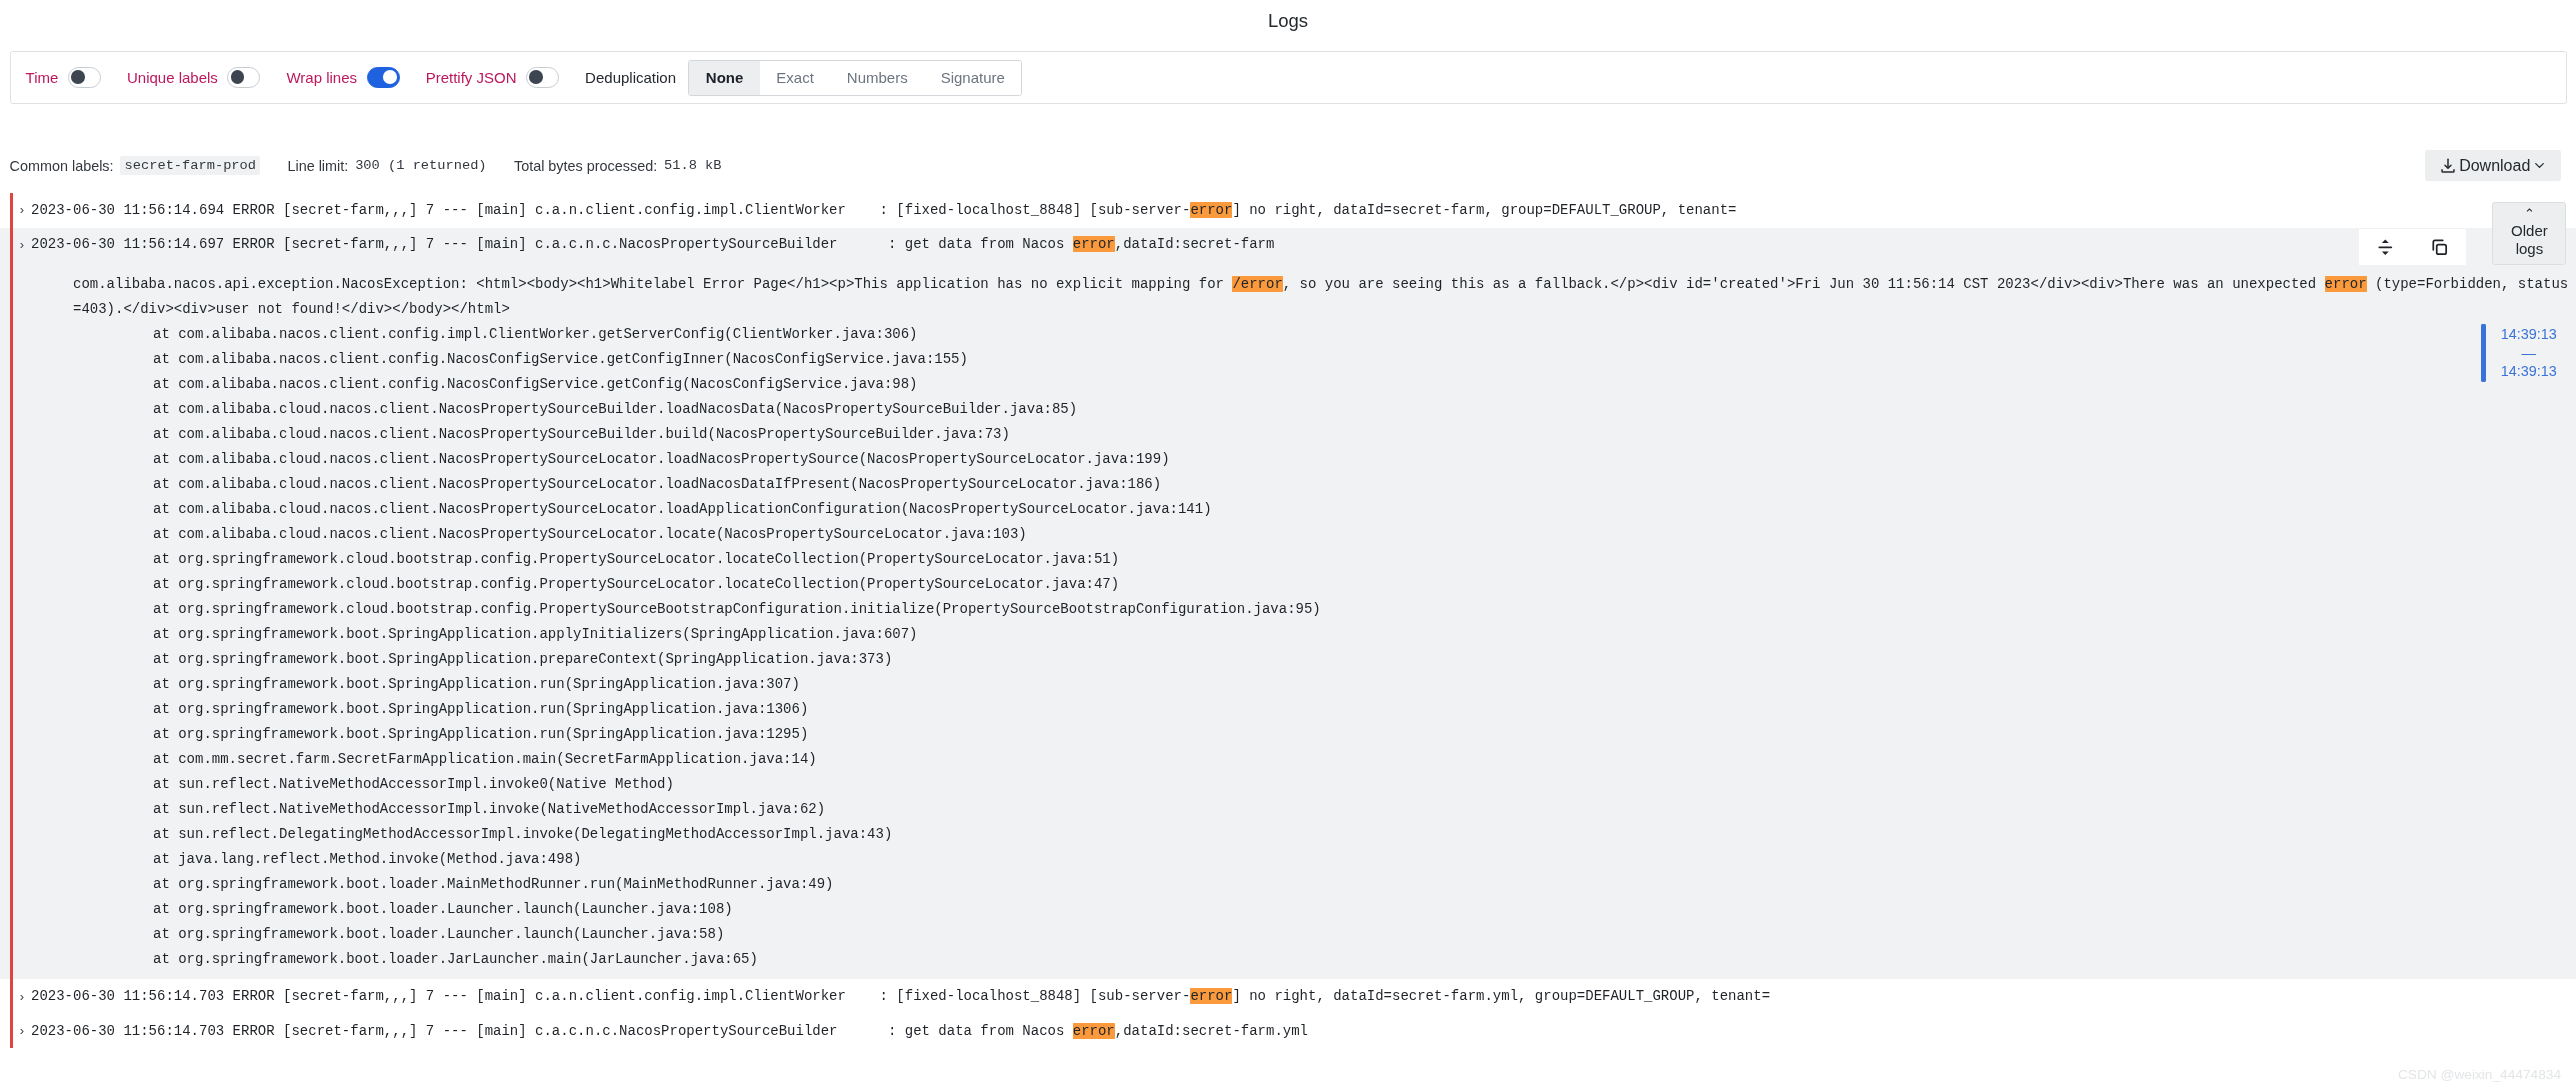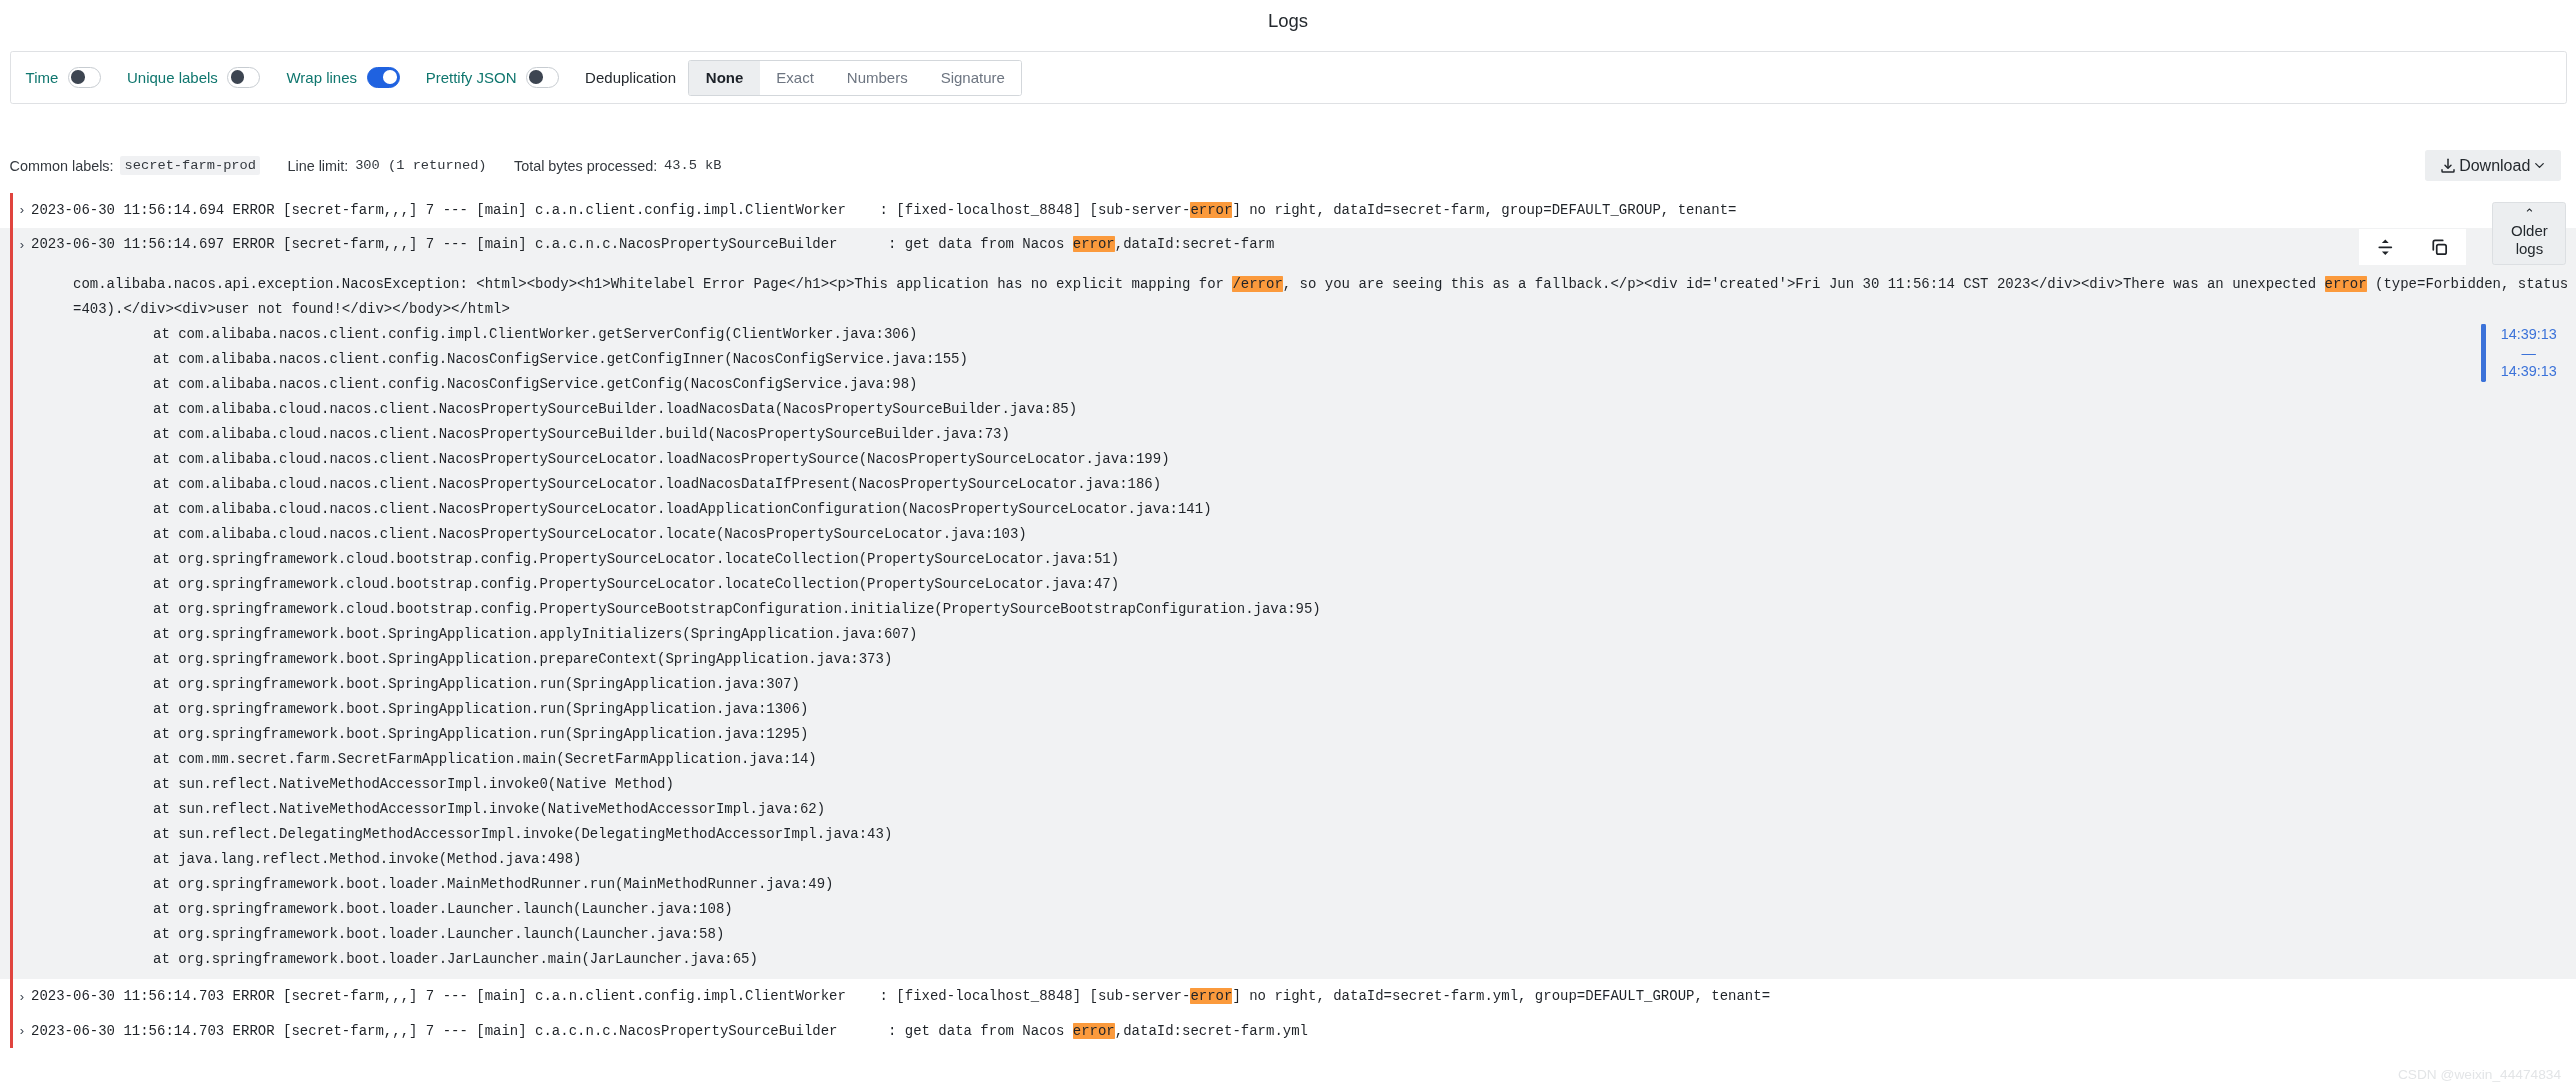--- a/index.html
+++ b/index.html
@@ -38,21 +38,21 @@
     padding: 0 15px;
   }
   .ctl-group {
     display: flex;
     align-items: center;
     margin-right: 26px;
     white-space: nowrap;
   }
   .ctl-label {
     font-size: 15px;
-    color: #0f766e;
+    color: #be185d;
     margin-right: 9.6px;
     text-align: right;
   }
   .switch {
     width: 33px; height: 20.6px;
     border-radius: 11px;
     border: 1.4px solid #c7ccd1;
     background: #ffffff;
     position: relative;
     flex: 0 0 auto;
@@ -359,21 +359,21 @@
   <div class="meta-item">
     <span>Common labels:</span>
     <span class="mono-chip">secret-farm-prod</span>
   </div>
   <div class="meta-item">
     <span>Line limit:</span>
     <span class="mono-val">300 (1 returned)</span>
   </div>
   <div class="meta-item">
     <span>Total bytes processed:</span>
-    <span class="mono-val">43.5 kB</span>
+    <span class="mono-val">51.8 kB</span>
   </div>
 
   <button class="download-btn">
     <span>
       <svg width="18" height="18" viewBox="0 0 24 24" fill="none" stroke="#24292e" stroke-width="2" stroke-linecap="round" stroke-linejoin="round">
         <path d="M12 3v11"></path>
           <path d="M8 11l4 4 4-4"></path>
           <path d="M4 17v2a1 1 0 0 0 1 1h14a1 1 0 0 0 1-1v-2"></path>
       </svg>
     </span>

